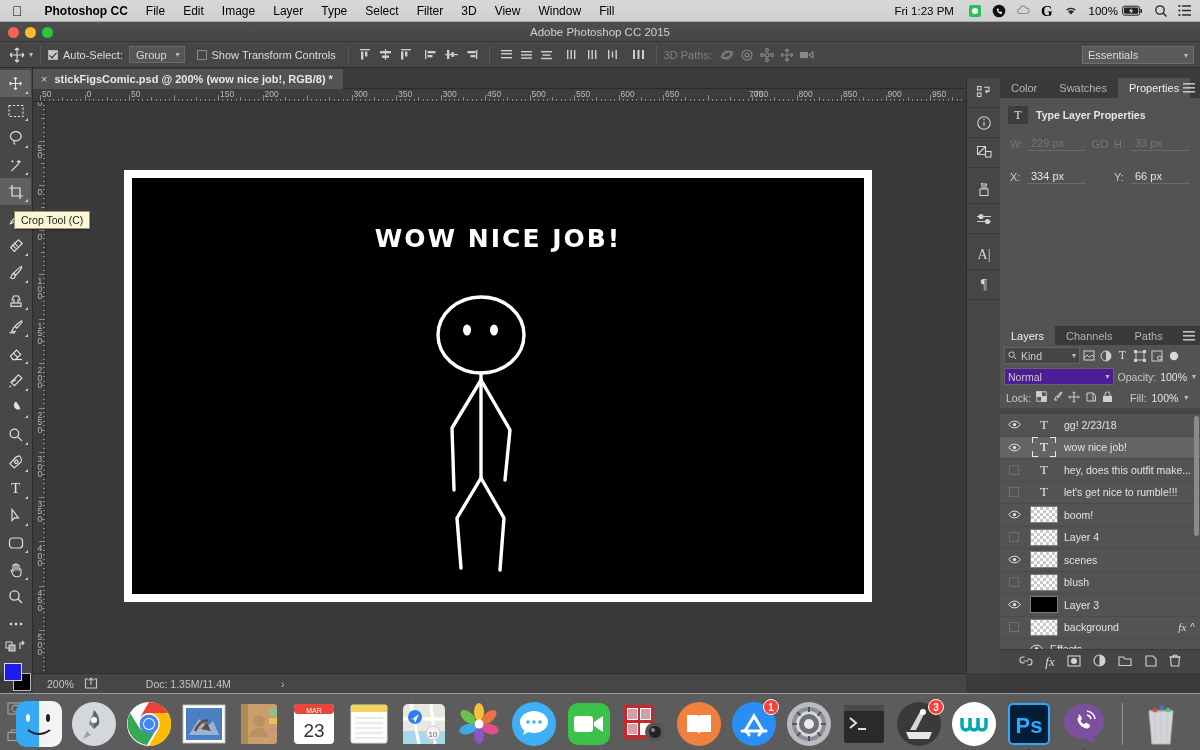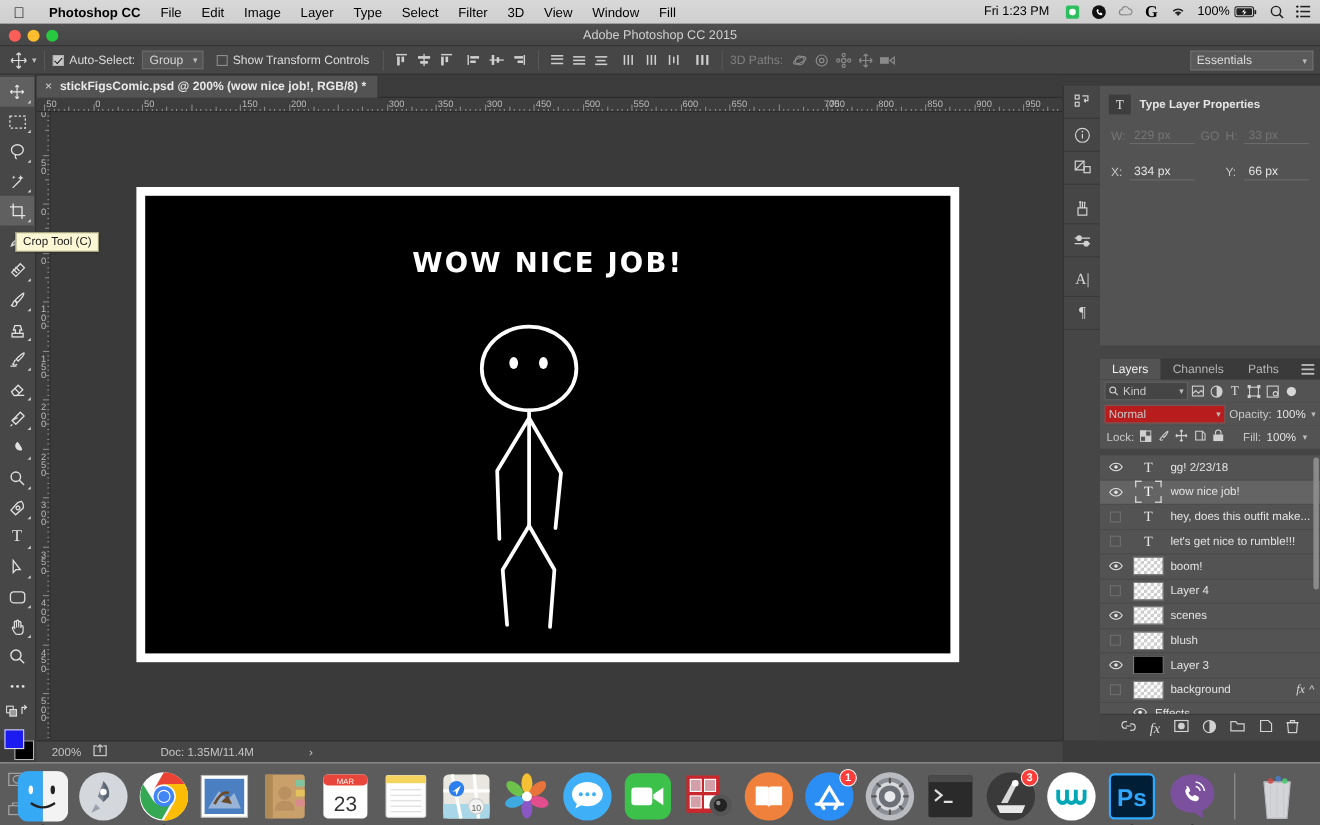--- a/index.html
+++ b/index.html
@@ -164,21 +164,21 @@
   .pfield { flex:1; border-bottom:1px solid #6b6b6b; padding:1px 4px; font-size:11px; }
   .dim { color:#757575; }
 
   .layers-panel { position:absolute; left:0; top:248px; width:200px; height:347px; background:#454545; }
   .lp-tabs { height:19px; background:#3a3a3a; display:flex; position:relative; }
   .lrow1 { display:flex; align-items:center; height:21px; padding:0 4px; gap:0; background:#535353;}
   .kind-box { width:76px;height:17px;background:#454545;border:1px solid #646464;display:flex;align-items:center;gap:4px;padding:0 3px;font-size:10.5px;}
   .kind-box .chev{margin-left:auto;}
   .filt { width:17px;height:17px;display:flex;align-items:center;justify-content:center;}
   .lrow2 { display:flex; align-items:center; height:21px; padding:0 4px; background:#535353; gap:4px;}
-  .blend { width:112px;height:17px;background:#b91c1c;border:1px solid #646464;display:flex;align-items:center;padding:7px 3px;font-size:10.5px;}
+  .blend { width:112px;height:17px;background:#4c1d95;border:1px solid #646464;display:flex;align-items:center;padding:7px 3px;font-size:10.5px;}
   .blend .chev{margin-left:auto;}
   .lrow3 { display:flex; align-items:center; height:21px; padding:0 6px; background:#535353; gap:5px;}
 
   .layer-list { position:absolute; left:0; top:88px; right:0; bottom:24px; background:#535353; overflow:hidden; }
   .layer {
     display:flex; align-items:center; height:22.5px; border-bottom:1px solid #4b4b4b;
     padding-left:4px; gap:0; position:relative;
   }
   .layer.sel { background:#646464; }
   .eye-cell { width:20px; display:flex; align-items:center; justify-content:center; }
@@ -1136,20 +1136,32 @@
     <div class="ri">
       <span style="font-family:'Liberation Serif',serif;font-size:14px;color:#d8d8d8;">A|</span>
     </div>
     <div class="ri">
       <span style="font-family:'Liberation Serif',serif;font-size:14px;color:#d8d8d8;">¶</span>
     </div>
   </div>
 
   <div class="panels">
 
+    <div class="ptabs">
+      <div class="ptab">Color</div>
+      <div class="ptab">Swatches</div>
+      <div class="ptab active">Properties</div>
+      <div class="pmenu">
+        <svg width="12" height="10" viewBox="0 0 12 10" fill="#c0c0c0">
+            <rect y="0" width="12" height="1.6"></rect>
+            <rect y="4" width="12" height="1.6"></rect>
+            <rect y="8" width="12" height="1.6"></rect>
+          </svg>
+      </div>
+    </div>
 
     <div class="prop-body">
       <div class="prop-head">
         <div class="prop-ticon">T</div>
         <div class="prop-title">Type Layer Properties</div>
       </div>
       <div class="prow">
         <span class="plabel dim">W:</span>
         <span class="pfield dim">229 px</span>
         <span class="plabel dim" style="width:20px;text-align:center;">GO</span>

